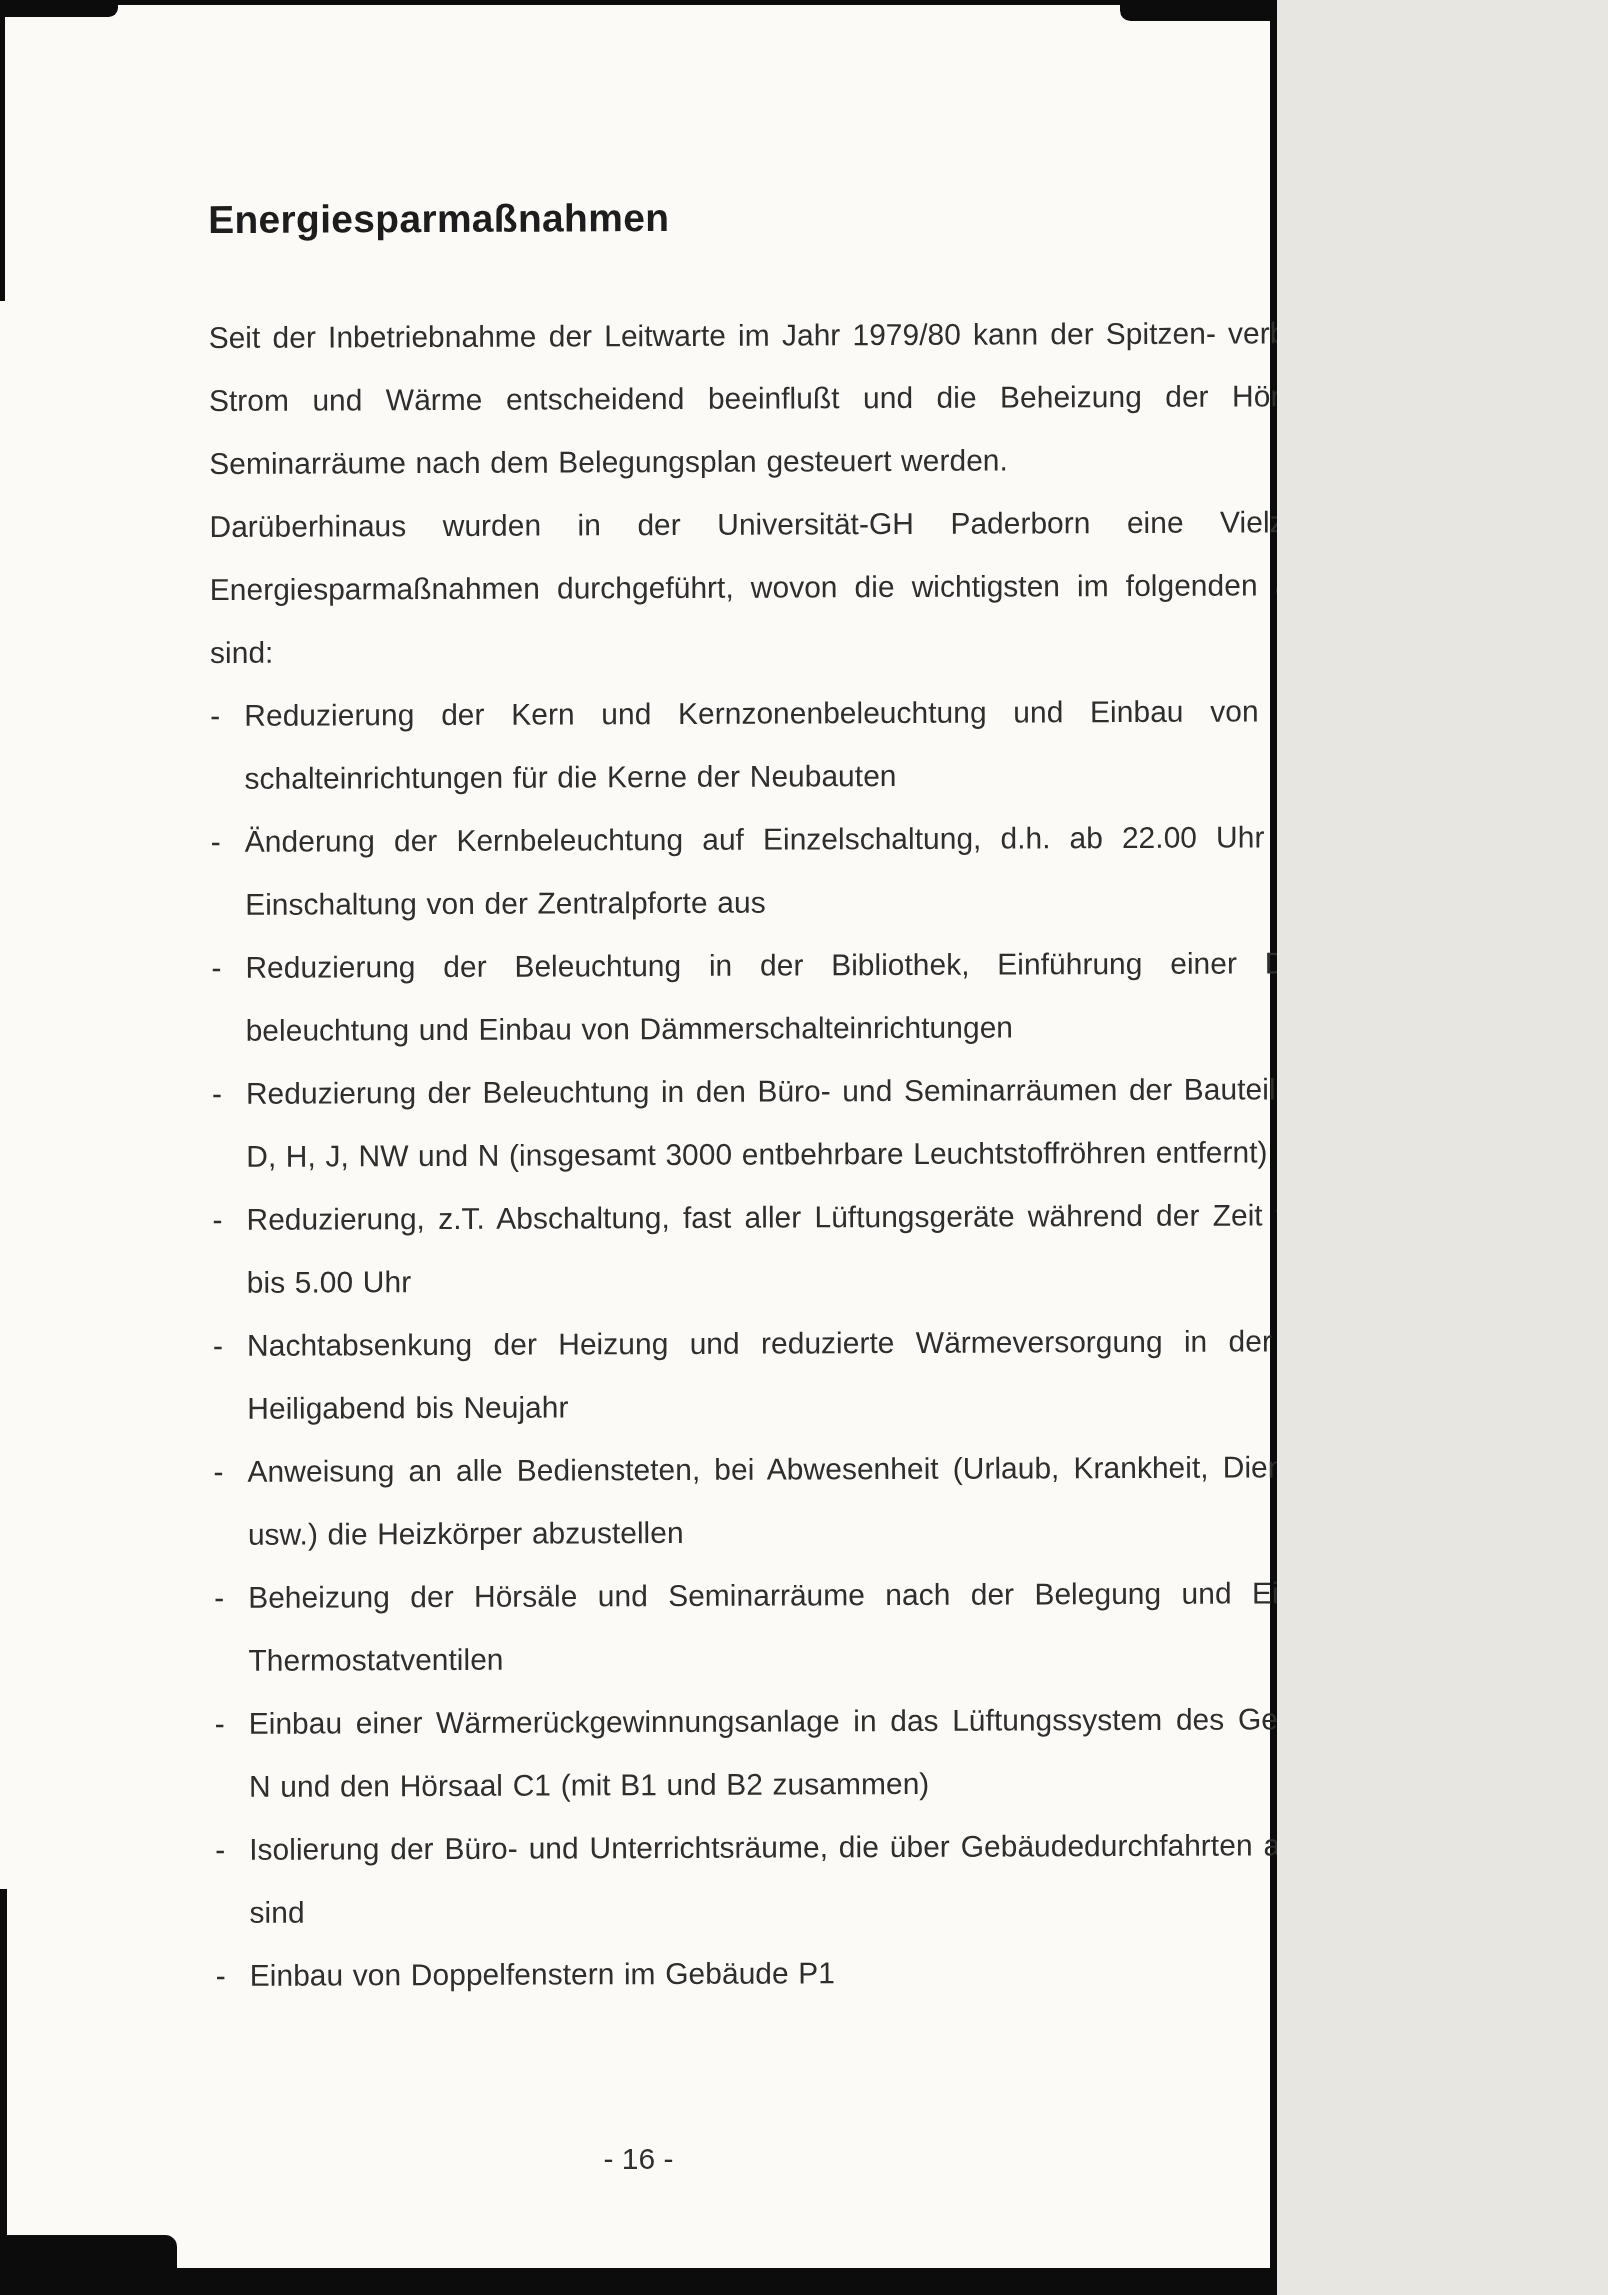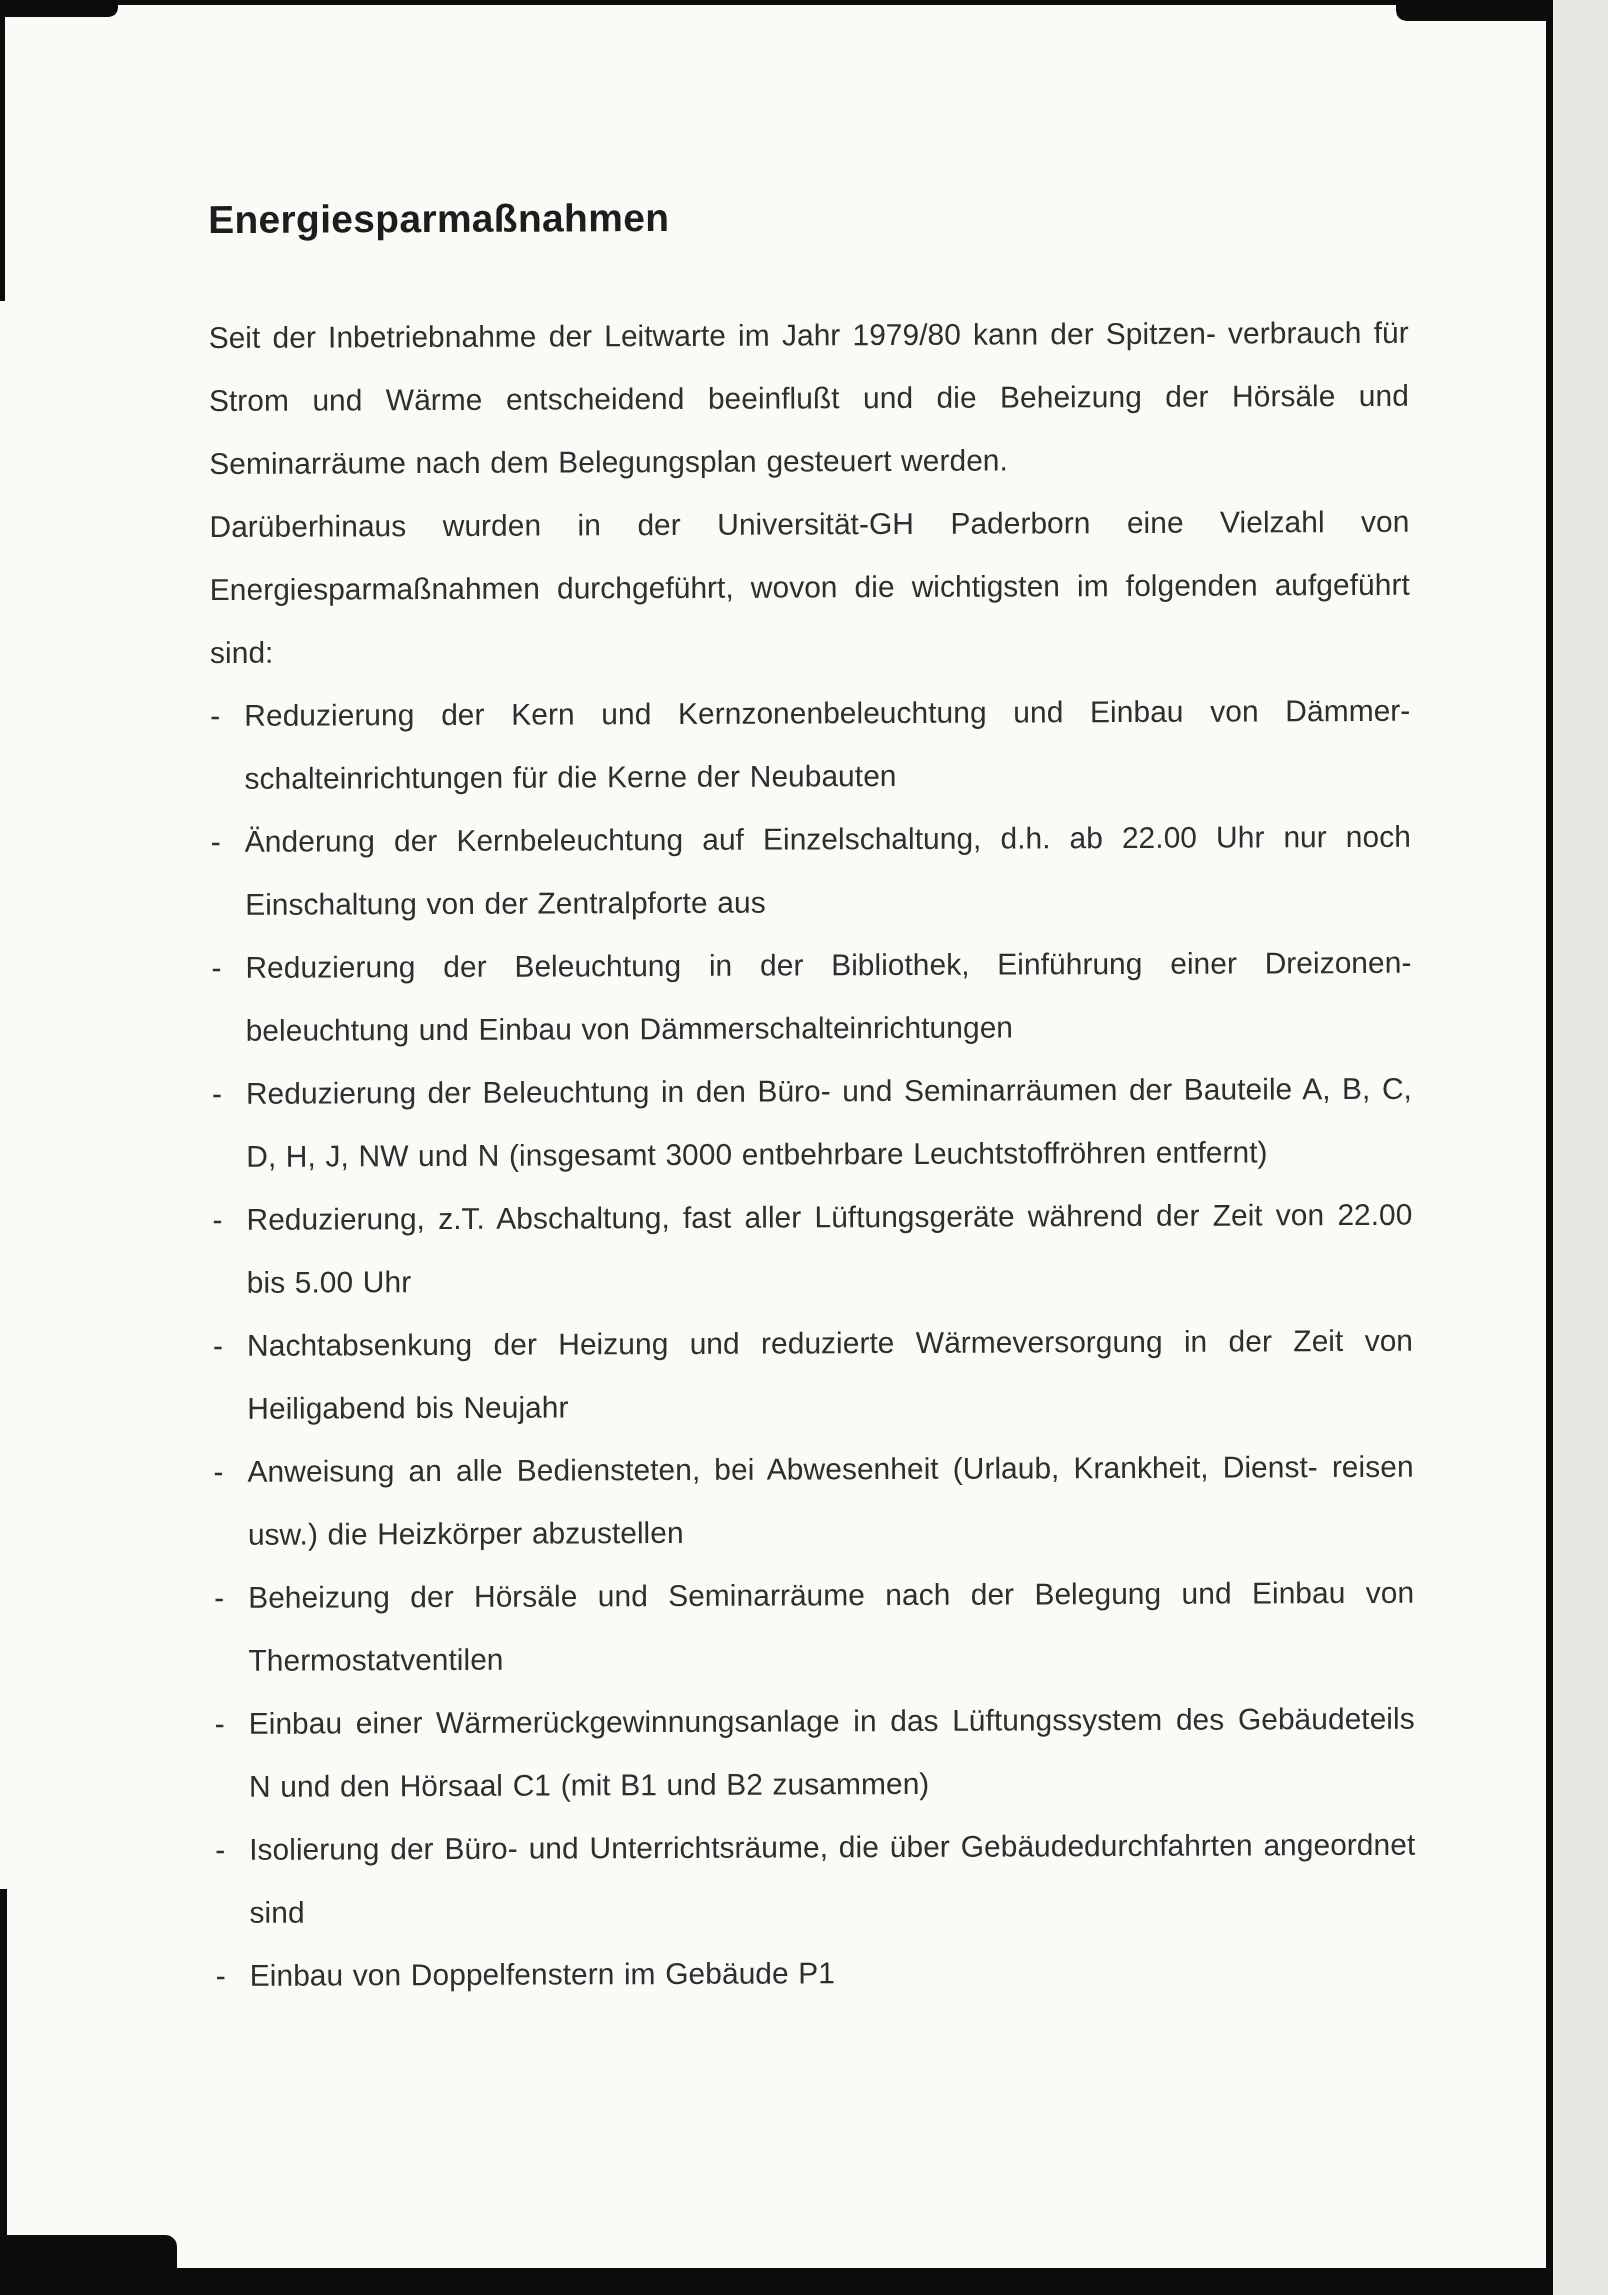--- a/index.html
+++ b/index.html
@@ -3,21 +3,21 @@
 <meta charset="utf-8">
 <style>
   html, body {
     margin: 0;
     padding: 0;
     background: #e8e6e1;
     font-family: "Liberation Sans", sans-serif;
   }
   .page {
     position: relative;
-    width: 1553px;
+    width: 1277px;
     height: 2295px;
     background: #fbfaf7;
     overflow: hidden;
     color: #2e2e2e;
   }
   .content {
     position: absolute;
     left: 208px;
     top: 197px;
     width: 1200px;
@@ -161,15 +161,16 @@
       </div>
 
       <div class="list-item">
         <span class="dash">-</span>
         <span class="item-text">Einbau von Doppelfenstern im Gebäude P1</span>
       </div>
 
     </div>
   </div>
 
+  <div class="page-number">- 16 -</div>
 
 </div>
 
 
 </body></html>

